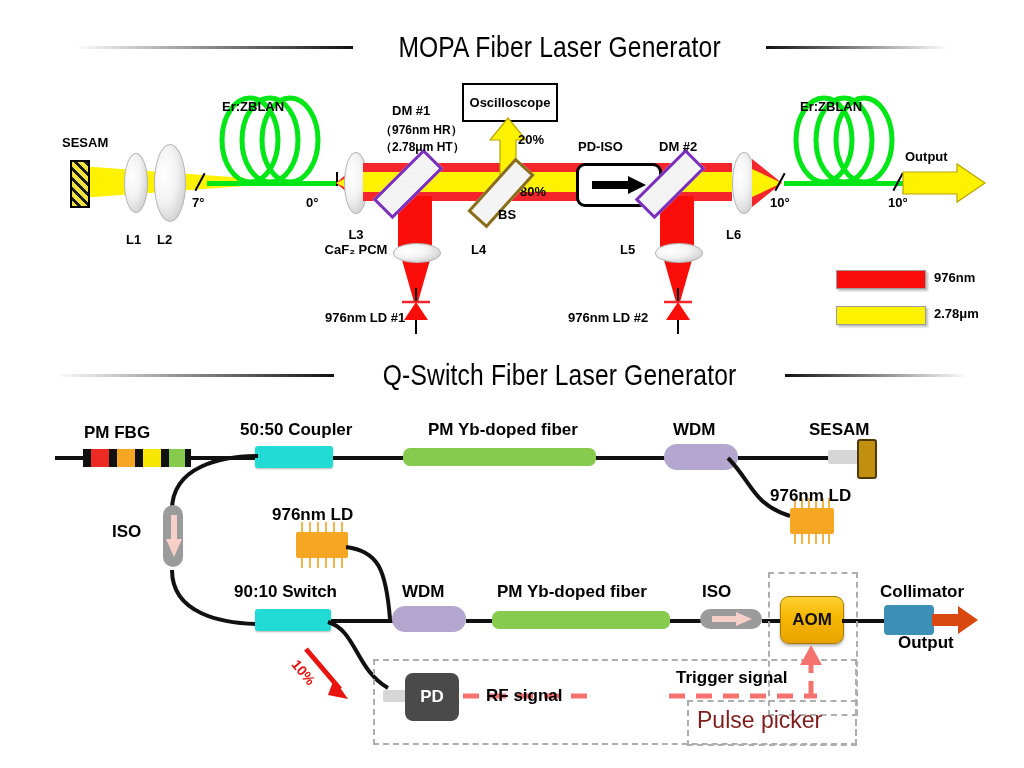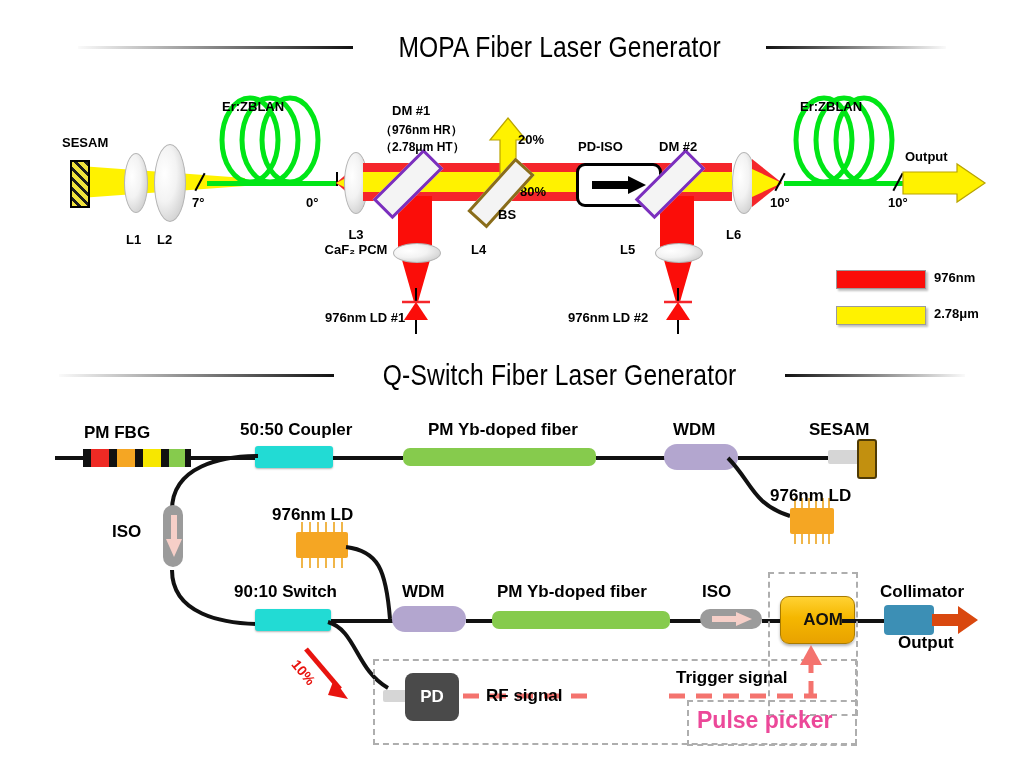--- a/index.html
+++ b/index.html
@@ -54,21 +54,21 @@
   .ybfiber{position:absolute;background:#86cb4d;border-radius:7px;}
   .wdm{position:absolute;background:#b3a6cf;border-radius:14px;}
   .isoPill{position:absolute;background:#9b9b9b;border-radius:12px;}
   .ld{position:absolute;background:#f5a623;border-radius:2px;}
   .sesam-b{position:absolute;background:#c2900f;border:2px solid #4e3a05;border-radius:3px;}
   .ferrule{position:absolute;background:#d6d6d6;border-radius:2px;}
   .pd{position:absolute;background:#4a4a4a;border-radius:8px;}
   .sg{position:absolute;background:#29a8dd;border-radius:9px;box-shadow:0 1px 3px rgba(0,0,0,.25);}
   .aom{position:absolute;border-radius:9px;border:1px solid #a97b00;
        background:linear-gradient(180deg,#ffd233 0%,#f5b700 45%,#e8a200 100%);
-       box-shadow:0 2px 3px rgba(0,0,0,.3);padding-left:11px;}
+       box-shadow:0 2px 3px rgba(0,0,0,.3);}
   .collim{position:absolute;background:#3c8fb5;border-radius:4px;}
   .dash{position:absolute;border:2px dashed #aeaeae;}
   .center-txt{display:flex;align-items:center;justify-content:center;font-weight:bold;}
   svg{position:absolute;overflow:visible;}
 </style>
 </head>
 <body>
 
 <div class="stage">
 
@@ -129,20 +129,23 @@
   <div class="lbl b1" style="left:471px;top:243px;">L4</div>
 
   <svg style="left:398px;top:288px;" width="36" height="46">
     <line x1="18" y1="0" x2="18" y2="14" stroke="#000" stroke-width="2"></line>
     <polygon points="6,32 30,32 18,14" fill="#fb0d09"></polygon>
     <line x1="4" y1="14" x2="32" y2="14" stroke="#f5262b" stroke-width="2.5"></line>
     <line x1="18" y1="32" x2="18" y2="46" stroke="#000" stroke-width="2"></line>
   </svg>
   <div class="lbl b1" style="left:325px;top:311px;text-align:center;">976nm LD #1</div>
 
+  <div class="scopebox" style="left:462px;top:83px;width:92px;height:35px;">
+    <span>Oscilloscope</span>
+  </div>
   <svg style="left:488px;top:118px;" width="42" height="66">
     <polygon points="20,0 38,22 28,22 28,66 12,66 12,22 2,22" fill="#fff200" stroke="#b9a400" stroke-width="1.2"></polygon>
   </svg>
   <div class="lbl b1" style="left:518px;top:133px;">20%</div>
   <div class="lbl b1" style="left:520px;top:185px;">80%</div>
 
   <div class="bs" style="left:488px;top:157px;width:20px;height:66px;transform:rotate(42deg);"></div>
   <div class="lbl b1" style="left:498px;top:208px;">BS</div>
 
   <div class="pdiso" style="left:576px;top:163px;width:80px;height:38px;">
@@ -328,21 +331,21 @@
   </svg>
   <svg style="left:300px;top:645px;" width="60" height="56">
     <line x1="6" y1="4" x2="40" y2="44" stroke="#e8140f" stroke-width="5"></line>
     <polygon points="34,34 48,54 28,50" fill="#e8140f"></polygon>
   </svg>
   <div class="lbl b1" style="left:300px;top:657px;color:#e8140f;font-size:14px;transform:rotate(50deg);transform-origin:left top;">10%</div>
 
   <div class="dash" style="left:373px;top:659px;width:480px;height:82px;"></div>
   <div class="dash" style="left:768px;top:572px;width:86px;height:140px;"></div>
   <div class="dash" style="left:687px;top:700px;width:166px;height:42px;"></div>
-  <div class="lbl" style="left:697px;top:708px;font-size:23px;color:#ec4899;font-weight:bold;">Pulse picker</div>
+  <div class="lbl" style="left:697px;top:708px;font-size:23px;color:#7f1d1d;font-weight:normal;">Pulse picker</div>
 
   <div class="ferrule" style="left:383px;top:690px;width:26px;height:12px;"></div>
   <div class="pd center-txt" style="left:405px;top:673px;width:54px;height:48px;color:#fff;font-size:17px;">
     <span>PD</span>
   </div>
 
   <svg style="left:463px;top:690px;" width="130" height="12">
     <line x1="0" y1="6" x2="128" y2="6" stroke="#f4736e" stroke-width="5" stroke-dasharray="16,11"></line>
   </svg>
   <div class="lbl big" style="left:486px;top:669px;margin-top:18px;">RF signal</div>

